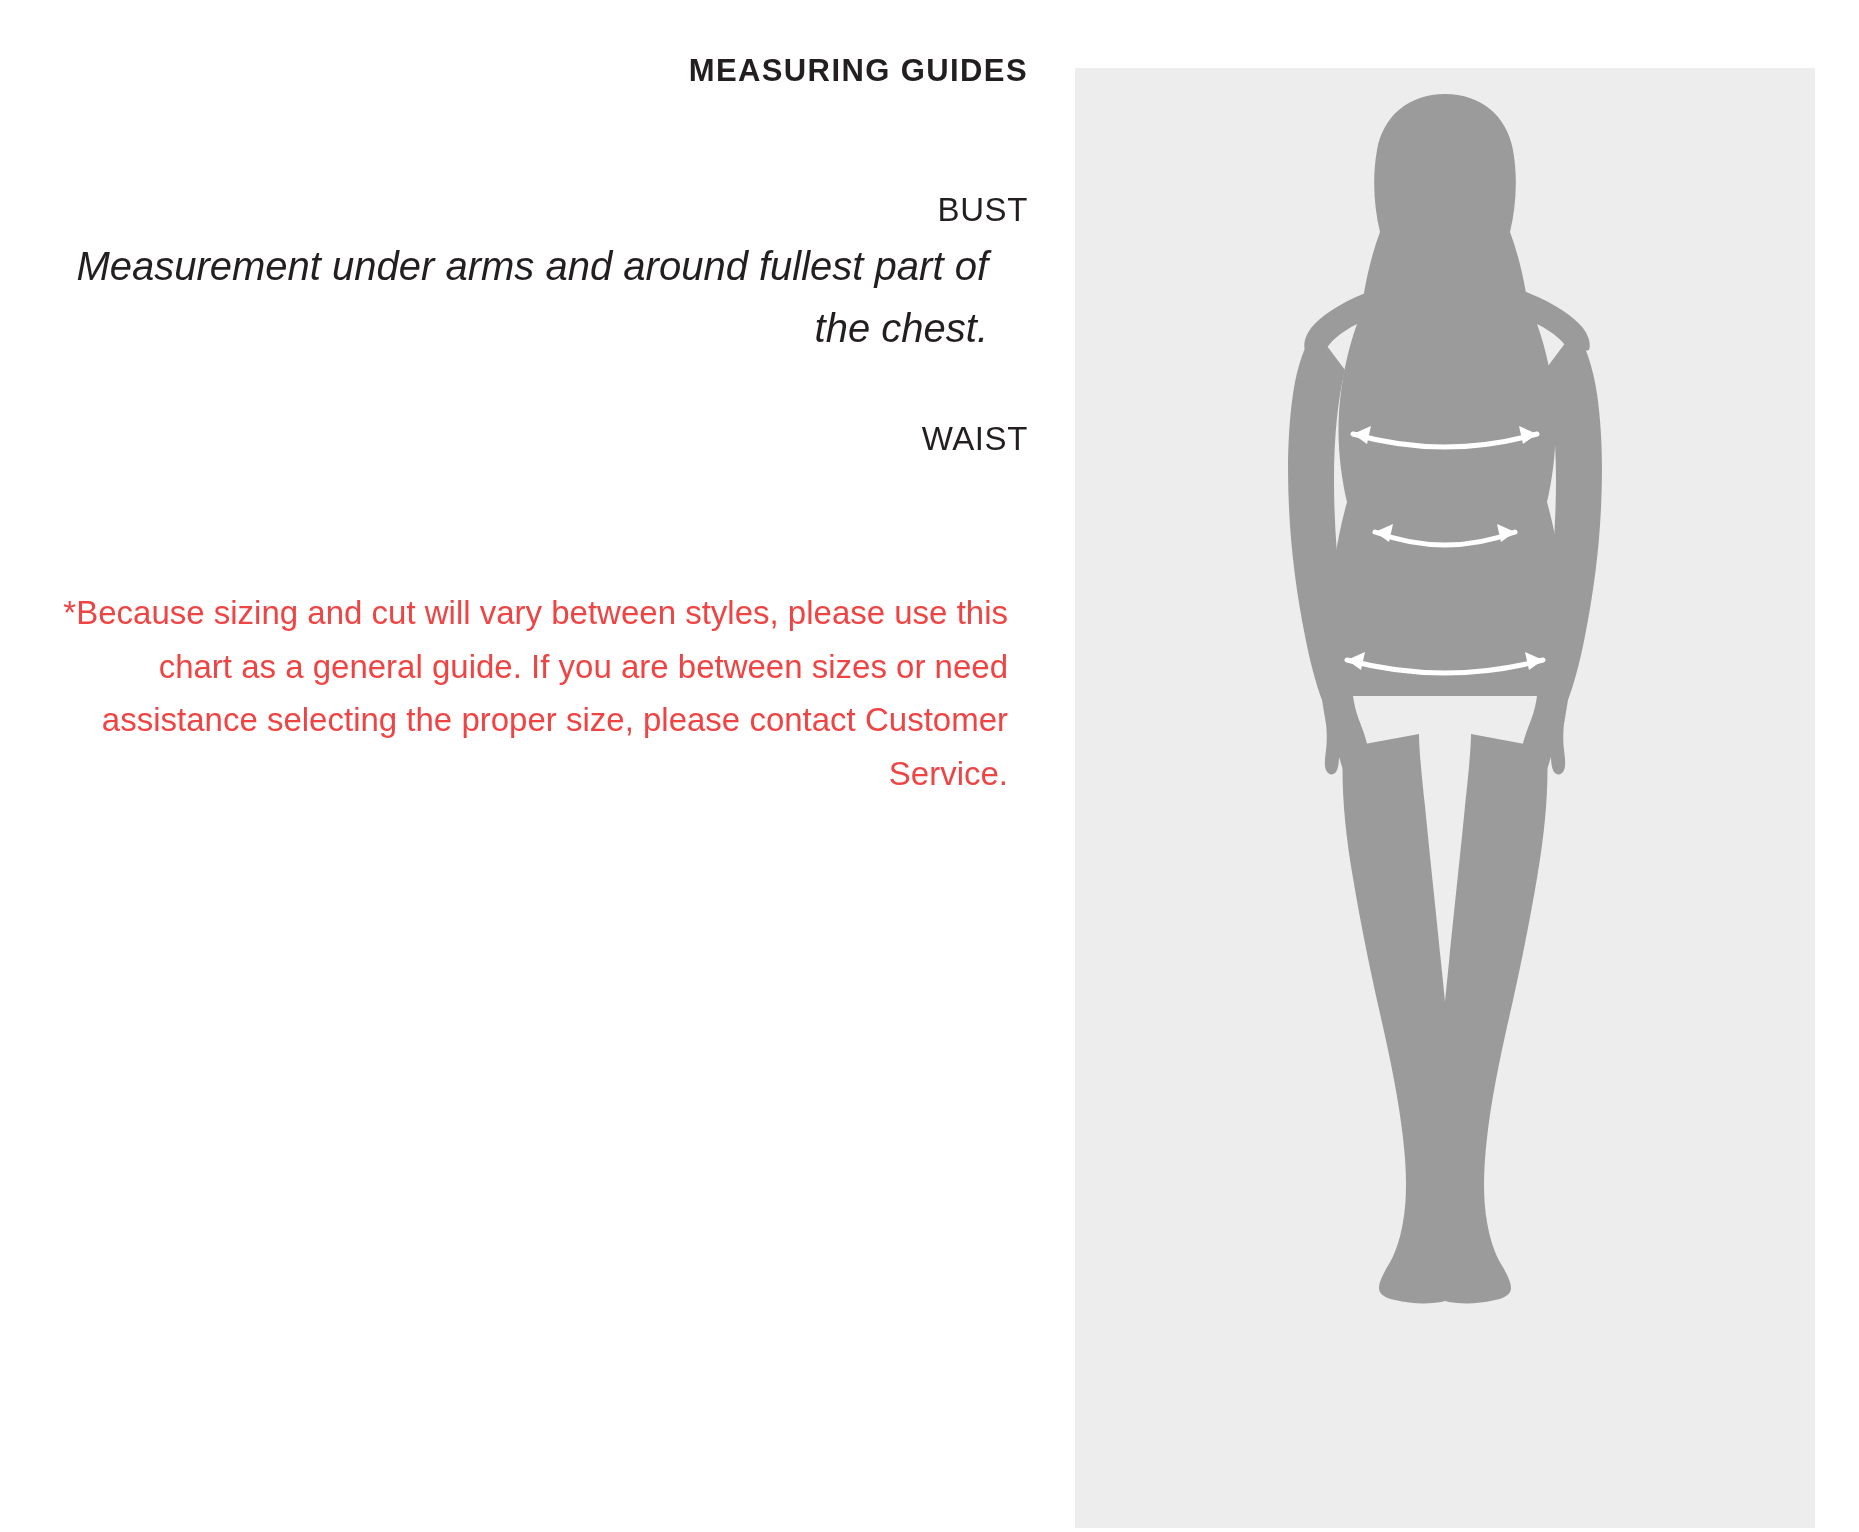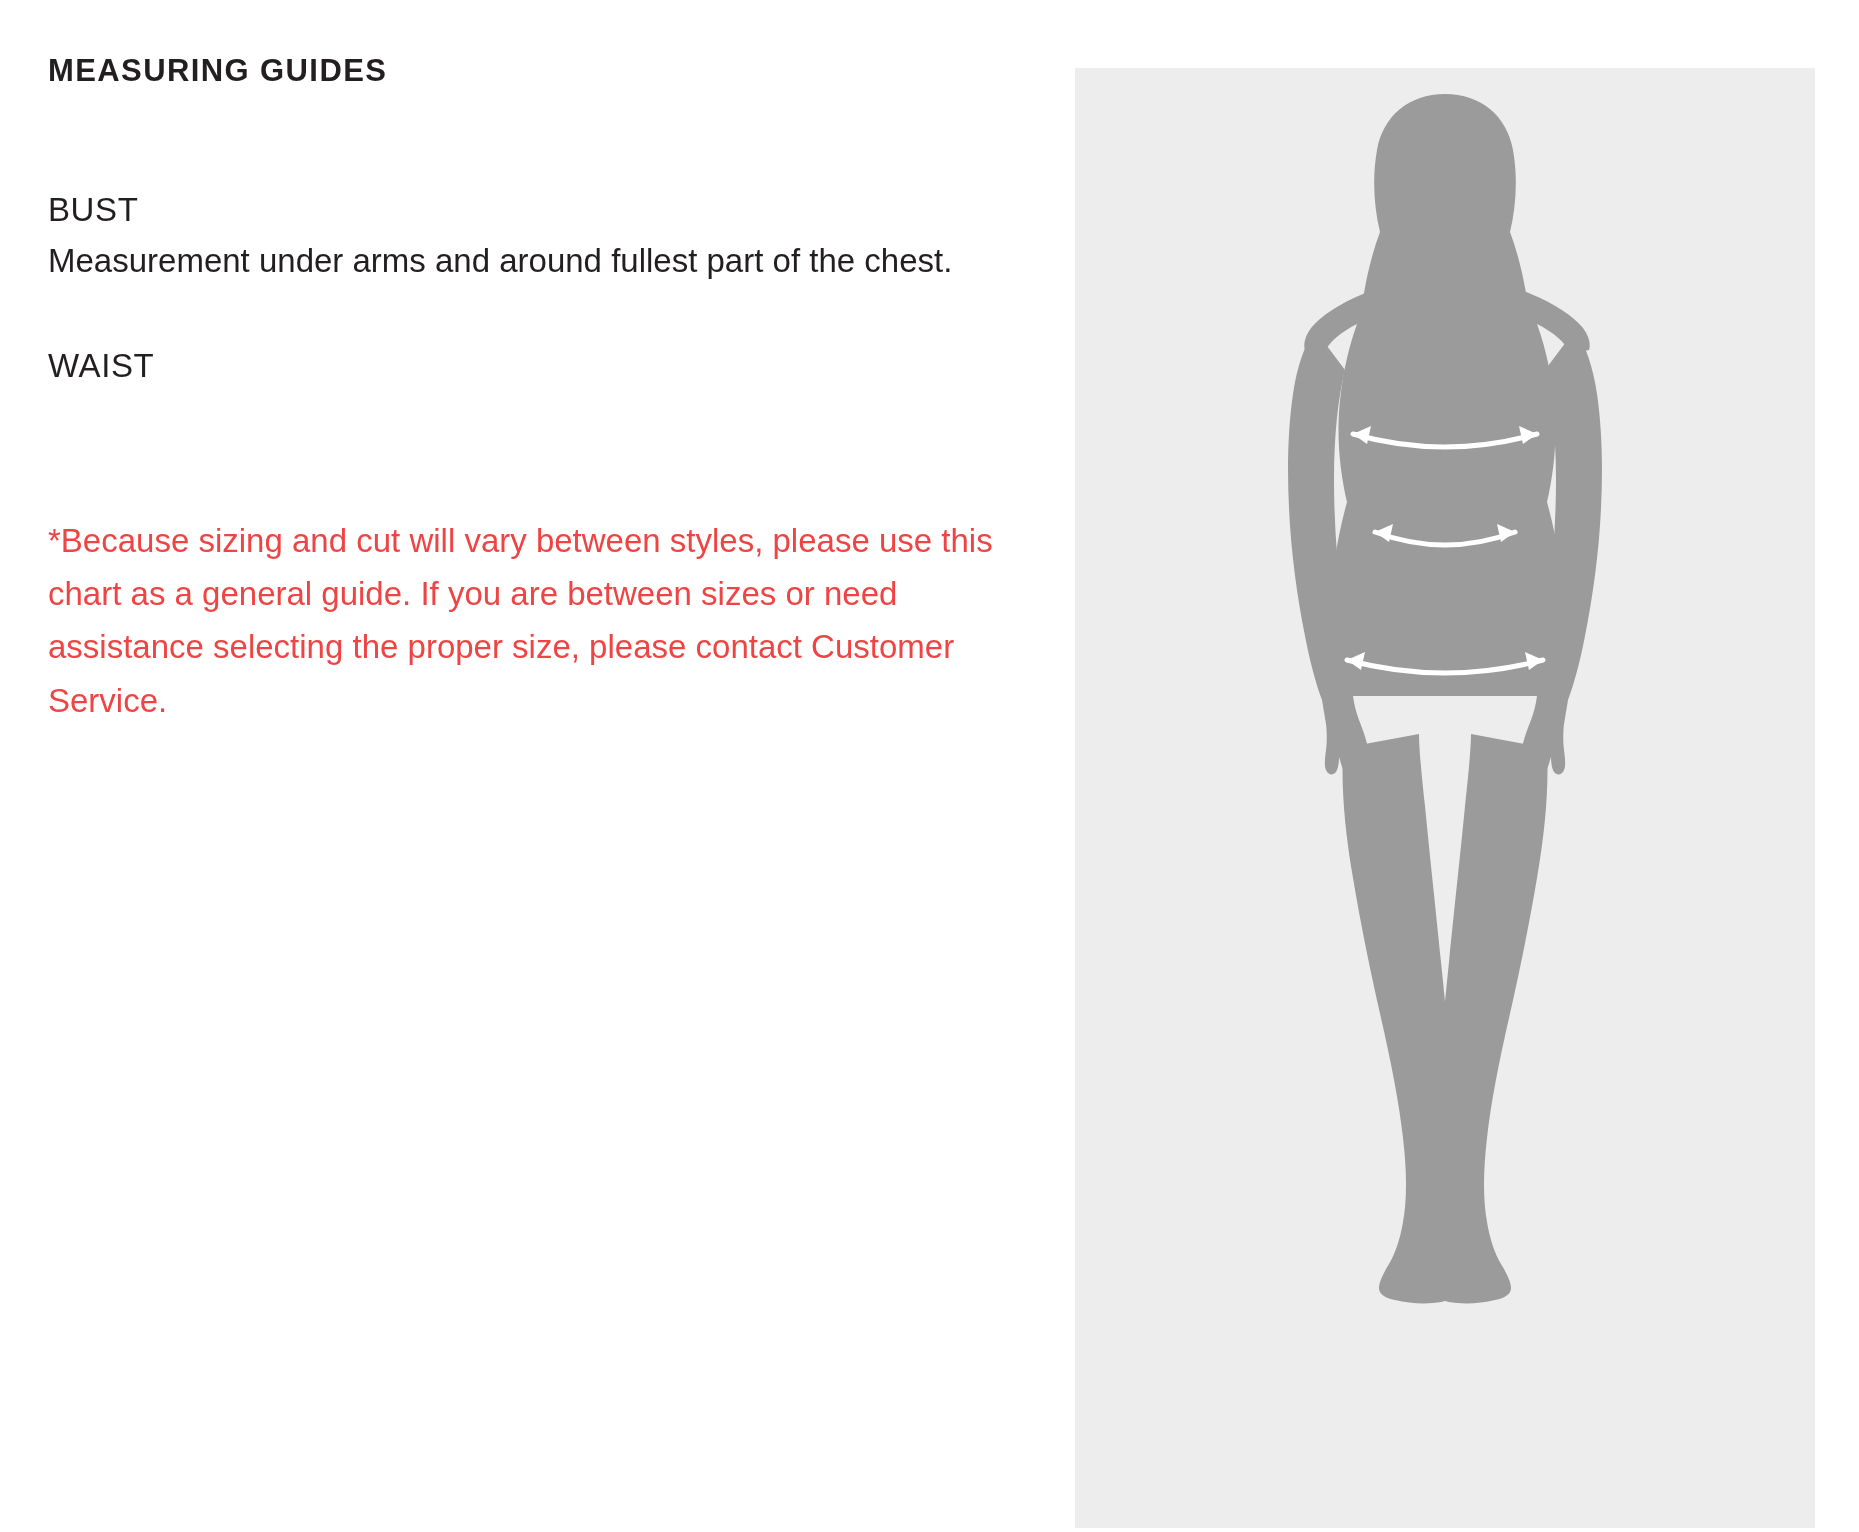--- a/index.html
+++ b/index.html
@@ -12,20 +12,21 @@
     height: 1532px;
     font-family: "Liberation Sans", sans-serif;
     color: #231f20;
     overflow: hidden;
   }
   .page {
     position: relative;
     width: 1859px;
     height: 1204px;
     background: #ffffff;
+    text-align: right;
   }
   .guide-column {
     position: absolute;
     left: 48px;
     top: 54px;
     width: 980px;
   }
   .guide-title {
     font-size: 31px;
     font-weight: bold;
@@ -43,26 +44,27 @@
   }
   .guide-term {
     font-size: 33px;
     font-weight: normal;
     letter-spacing: 0.6px;
     color: #231f20;
     line-height: 1.55;
     margin: 0;
   }
   .guide-desc {
-    font-size: 33px;
+    font-size: 40px;
     font-weight: normal;
     color: #231f20;
     line-height: 1.55;
     margin: 0;
     max-width: 940px;
+    font-style: italic;
   }
   .guide-note {
     margin-top: 122px;
     font-size: 33px;
     line-height: 1.62;
     color: #ef4444;
     max-width: 960px;
   }
   .figure-panel {
     position: absolute;

